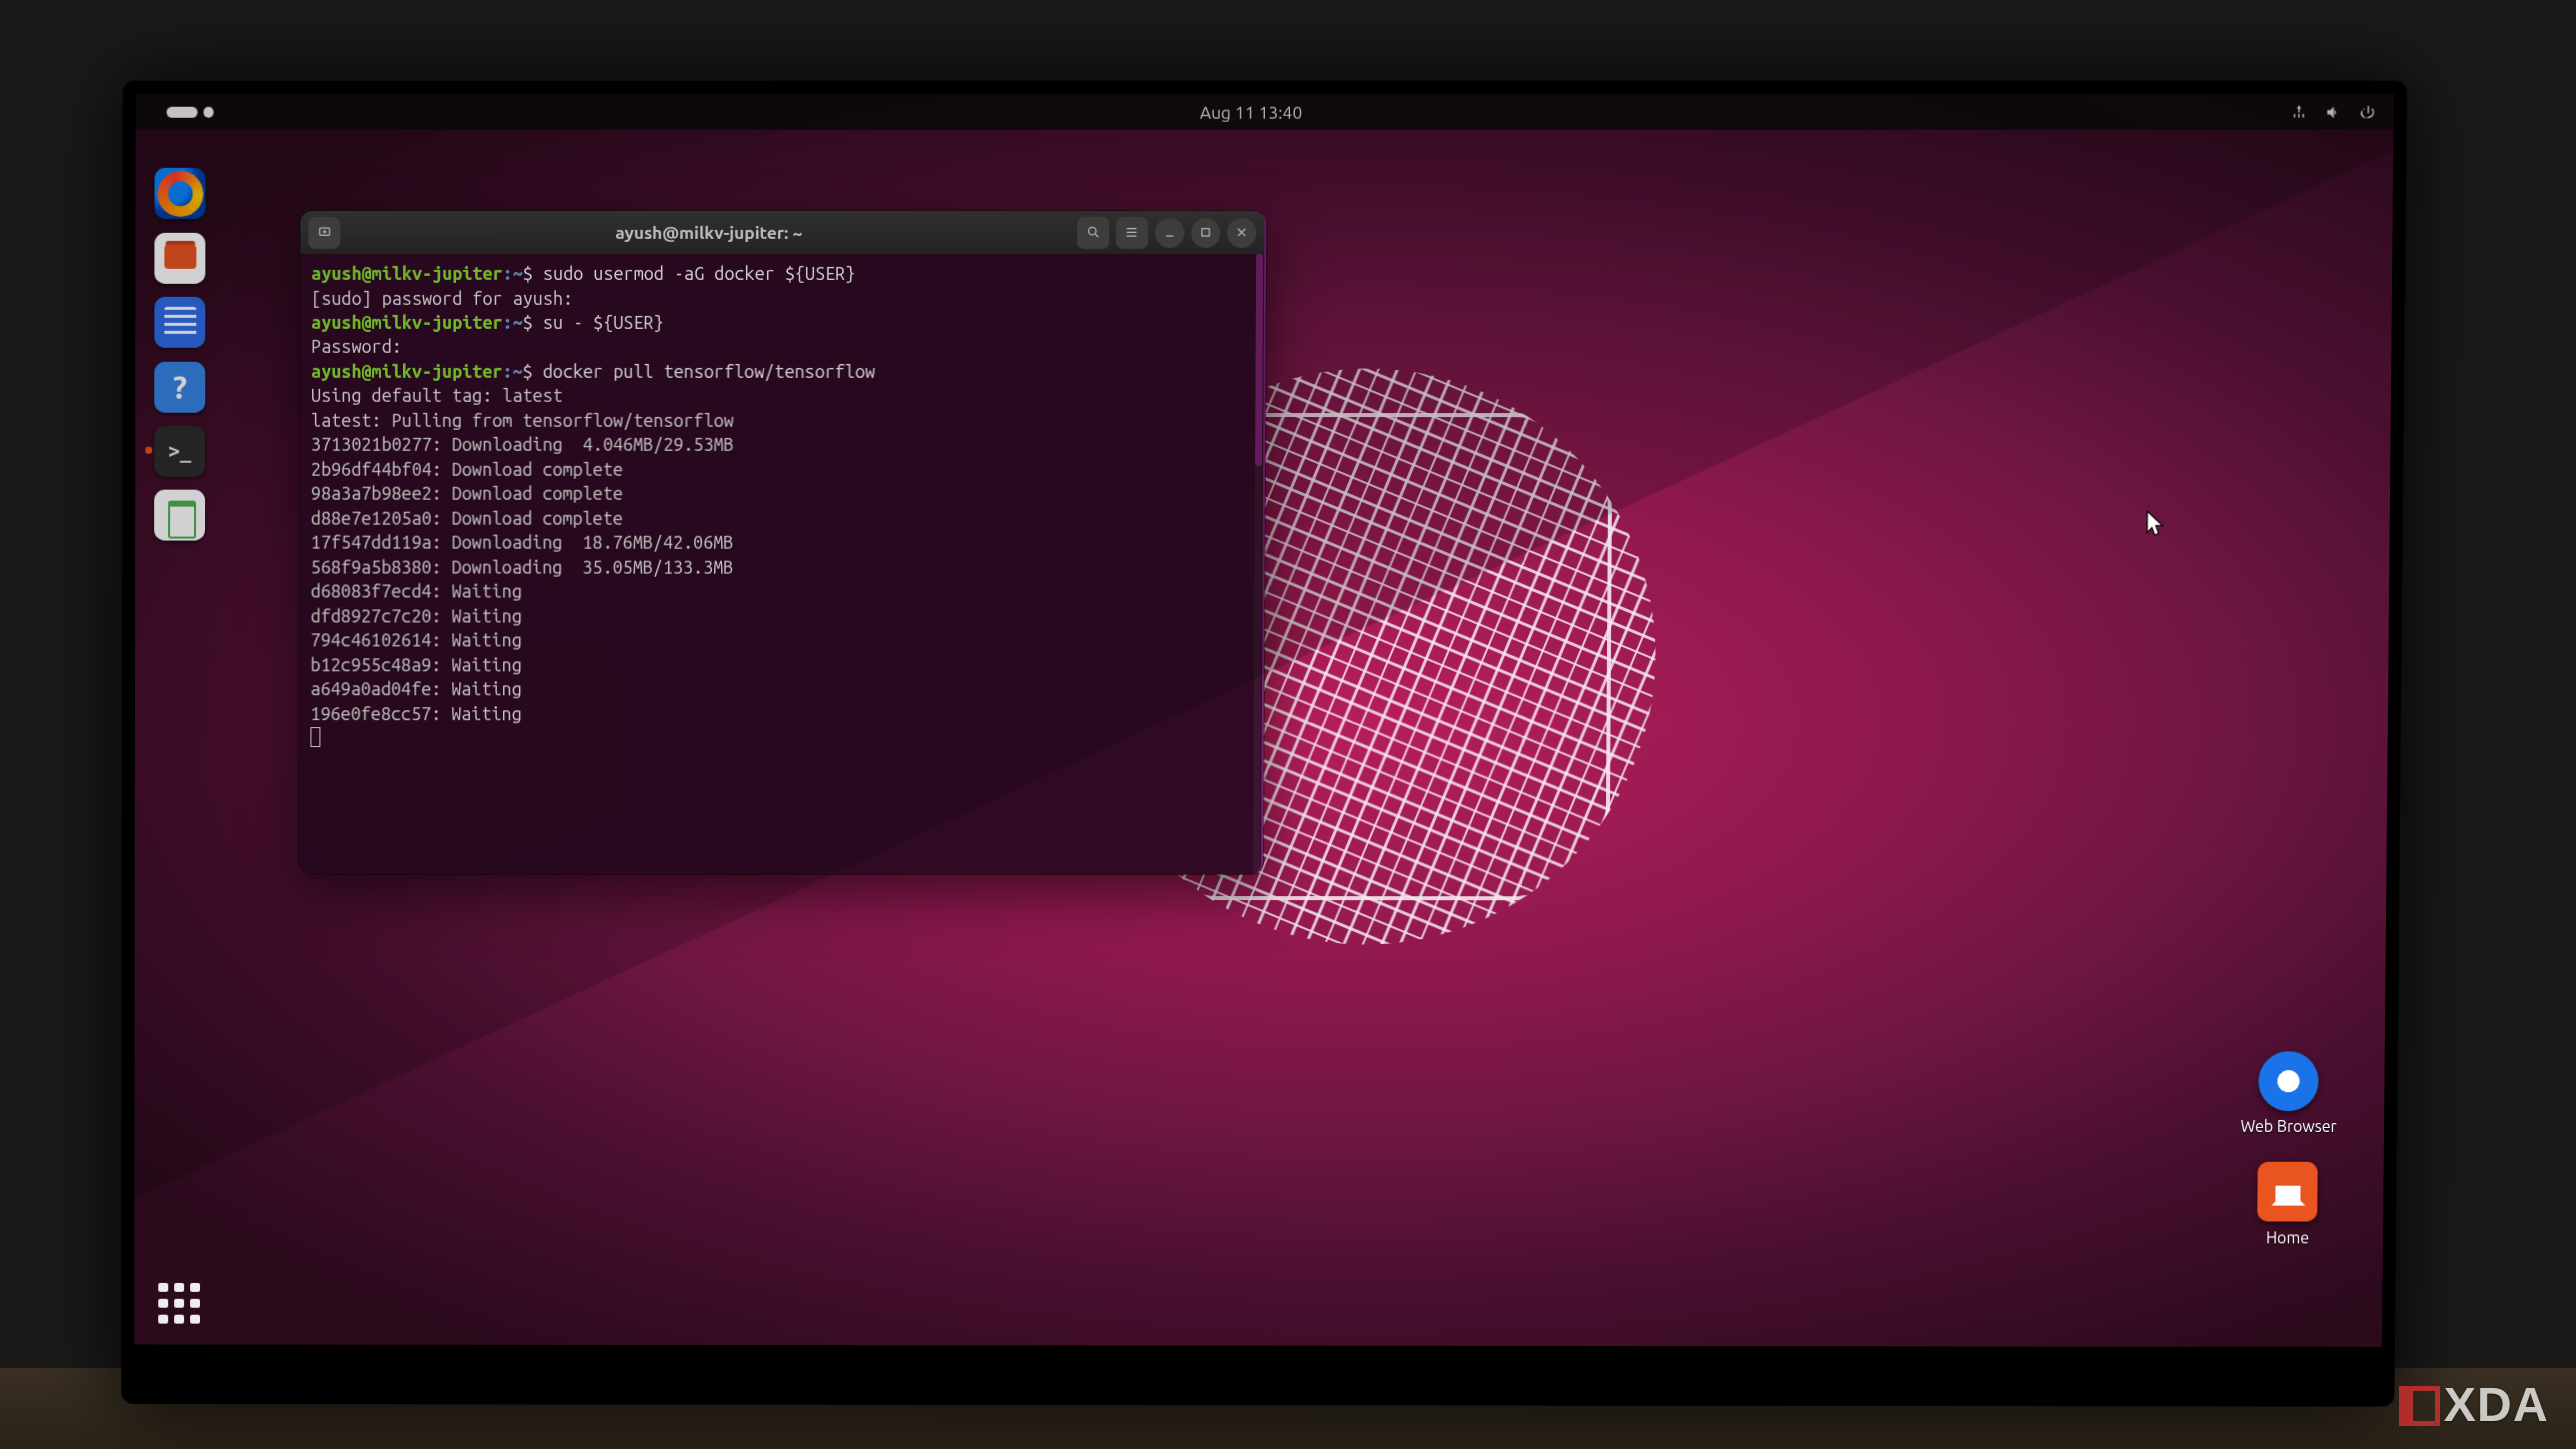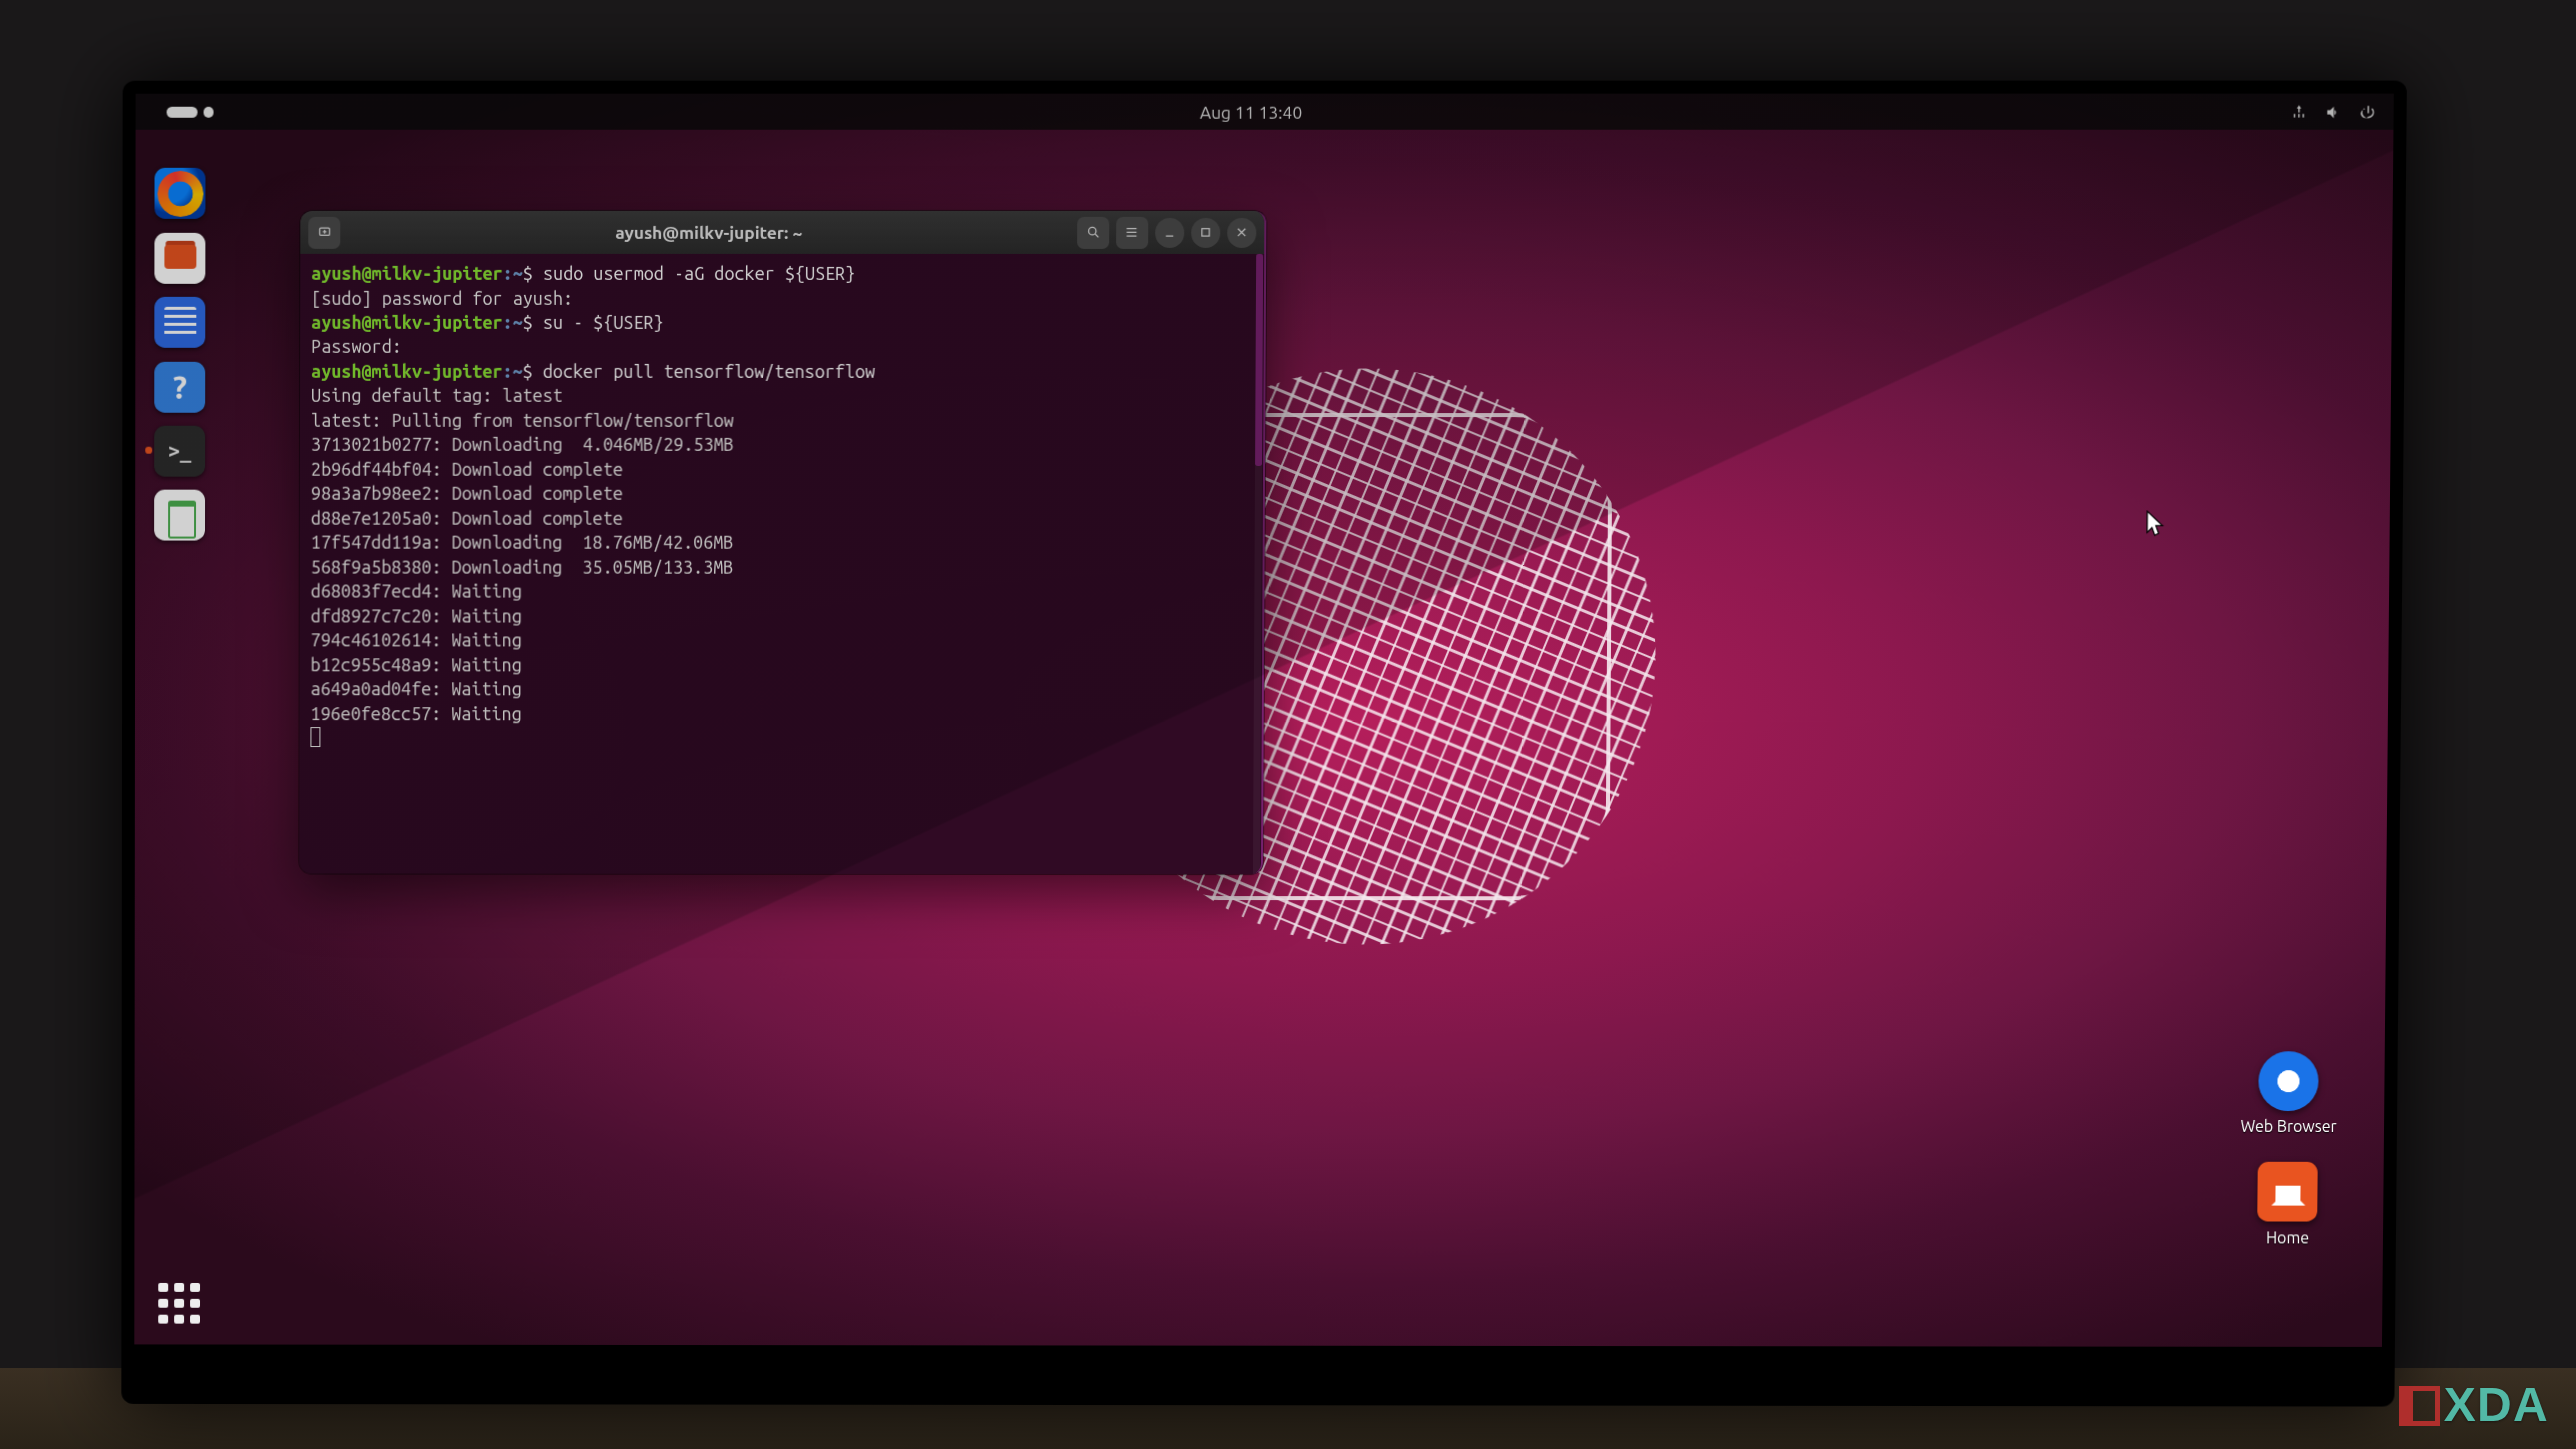--- a/index.html
+++ b/index.html
@@ -140,21 +140,21 @@
   }
   .term-body .scrollbar .thumb{ position:absolute; left:0; right:0; top:0; height:34%; background:#77216f; border-radius:2.7px; }
   .p-user{ color:#8ae234; font-weight:700; }
   .p-path{ color:#729fcf; font-weight:700; }
   .p-cmd{ color:#ffffff; }
   .term-cursor{
     display:inline-block; width:10px; height:20px; border:1.3px solid #eeeeec; margin-top:2px;
   }
 
   
-  .xda{ position:absolute; right:27px; bottom:20px; color:#5eead4; font:700 48px/1 "Arial Black",sans-serif; letter-spacing:1.3px; opacity:.75; text-shadow:0 1.3px 2.7px rgba(0,0,0,.6); }
+  .xda{ position:absolute; right:27px; bottom:20px; color:#ffffff; font:700 48px/1 "Arial Black",sans-serif; letter-spacing:1.3px; opacity:.75; text-shadow:0 1.3px 2.7px rgba(0,0,0,.6); }
   .xda .sq{ display:inline-block; width:40px; height:40px; border:5.4px solid #d33; margin-right:4px; vertical-align:-5.4px;}
   .xda .sq::before{content:"";display:block;width:13.4px;height:40px;background:#d33;margin-left:-5.4px;margin-top:-5.4px;}
 
   
   .desk{ position:absolute; left:0; right:0; bottom:0; height:81px;
     background:linear-gradient(#3a2f22,#2a2318);}
 </style>
 </head>
 <body>
 

